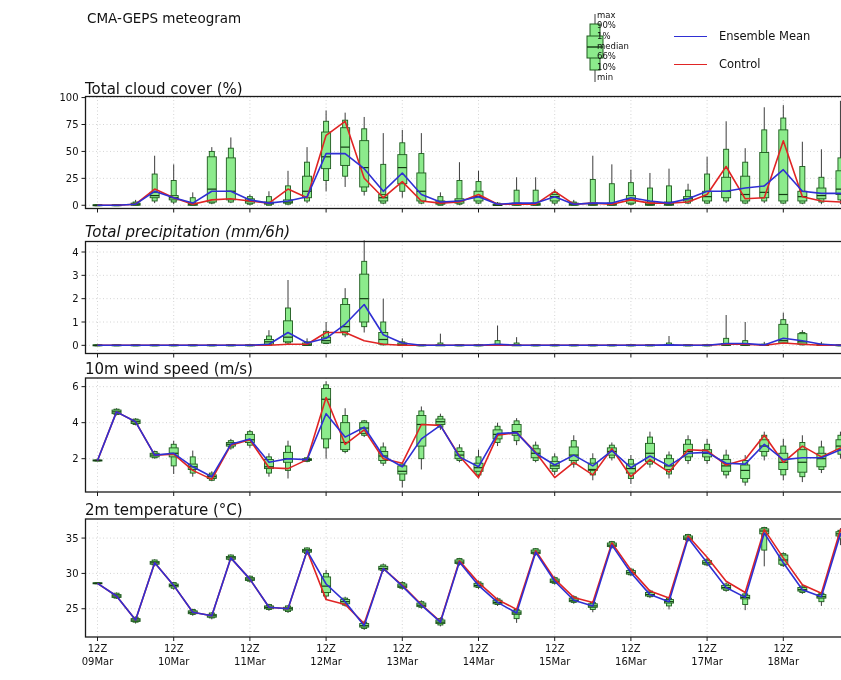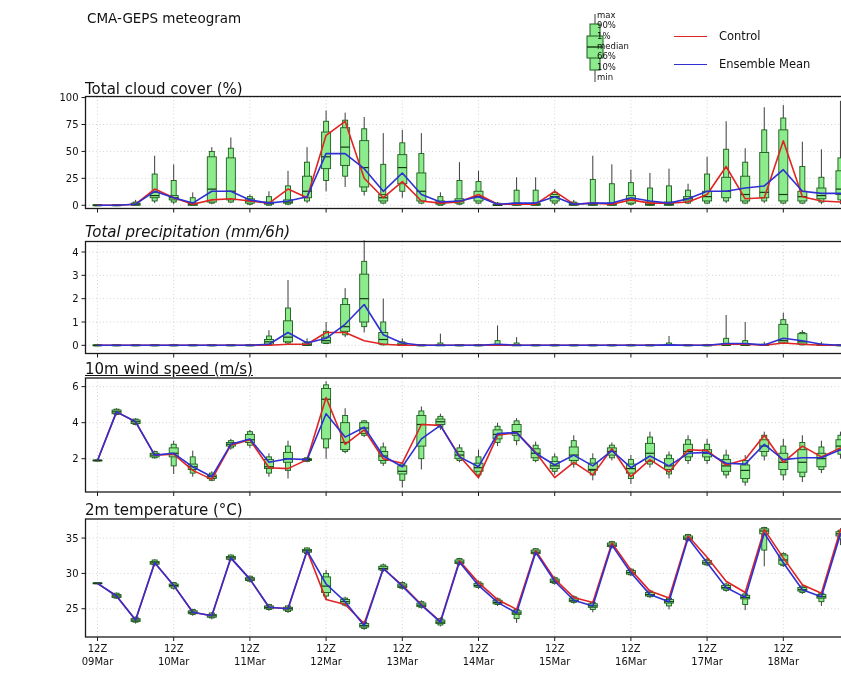--- a/index.html
+++ b/index.html
@@ -1,21 +1,21 @@
 <!DOCTYPE html>
 <html><head>
 <meta charset="utf-8">
 <style>
   html,body{margin:0;padding:0;background:#fff;}
   #fig{position:relative;width:841px;height:680px;background:#fff;
        font-family:"DejaVu Sans","Liberation Sans",sans-serif;overflow:hidden;margin-left:47px;}
   #chart-svg{position:absolute;left:0;top:0;}
   .hdr{position:absolute;left:40px;top:8px;color:#111;font-size:13.5px;line-height:21px;}
   .ptitle{position:absolute;left:38px;color:#111;font-size:15px;}
-  #pt-cloud{top:80px;} #pt-precip{top:223px;font-style:italic;} #pt-wind{top:360px;text-decoration:underline;} #pt-temp{top:501px;}
+  #pt-cloud{top:80px;} #pt-precip{top:223px;font-style:italic;} #pt-wind{top:360px;} #pt-temp{top:501px;}
   .legend-pct{position:absolute;left:550px;top:10px;font-size:8.5px;color:#111;line-height:10.35px;}
   .legend-lines{position:absolute;left:627px;top:22px;}
   .legend-row{display:flex;align-items:center;height:28px;}
   .legend-swatch{width:33px;height:0;border-top:1.6px solid #000;margin-right:12px;}
   .legend-label{font-size:11.5px;color:#111;}
 </style>
 </head>
 <body>
 
 <div id="fig">
@@ -35,26 +35,26 @@
       <div>90%</div>
       <div>1%</div>
       <div>median</div>
       <div>66%</div>
       <div>10%</div>
       <div>min</div>
     </div>
 
   <div class="legend-lines">
     <div class="legend-row">
+      <div class="legend-swatch" style="border-top-color:#2f2fd3;"></div>
+      <div class="legend-label">Ensemble Mean</div>
+    </div>
+    <div class="legend-row">
       <div class="legend-swatch" style="border-top-color:#e02424;"></div>
       <div class="legend-label">Control</div>
-    </div>
-    <div class="legend-row">
-      <div class="legend-swatch" style="border-top-color:#2f2fd3;"></div>
-      <div class="legend-label">Ensemble Mean</div>
     </div>
   </div>
 
   <div class="ptitle" id="pt-cloud">Total cloud cover (%)</div>
   <div class="ptitle" id="pt-precip">Total precipitation (mm/6h)</div>
   <div class="ptitle" id="pt-wind">10m wind speed (m/s)</div>
   <div class="ptitle" id="pt-temp">2m temperature (°C)</div>
 
   <svg id="chart-svg" width="841" height="680">
       <g>

